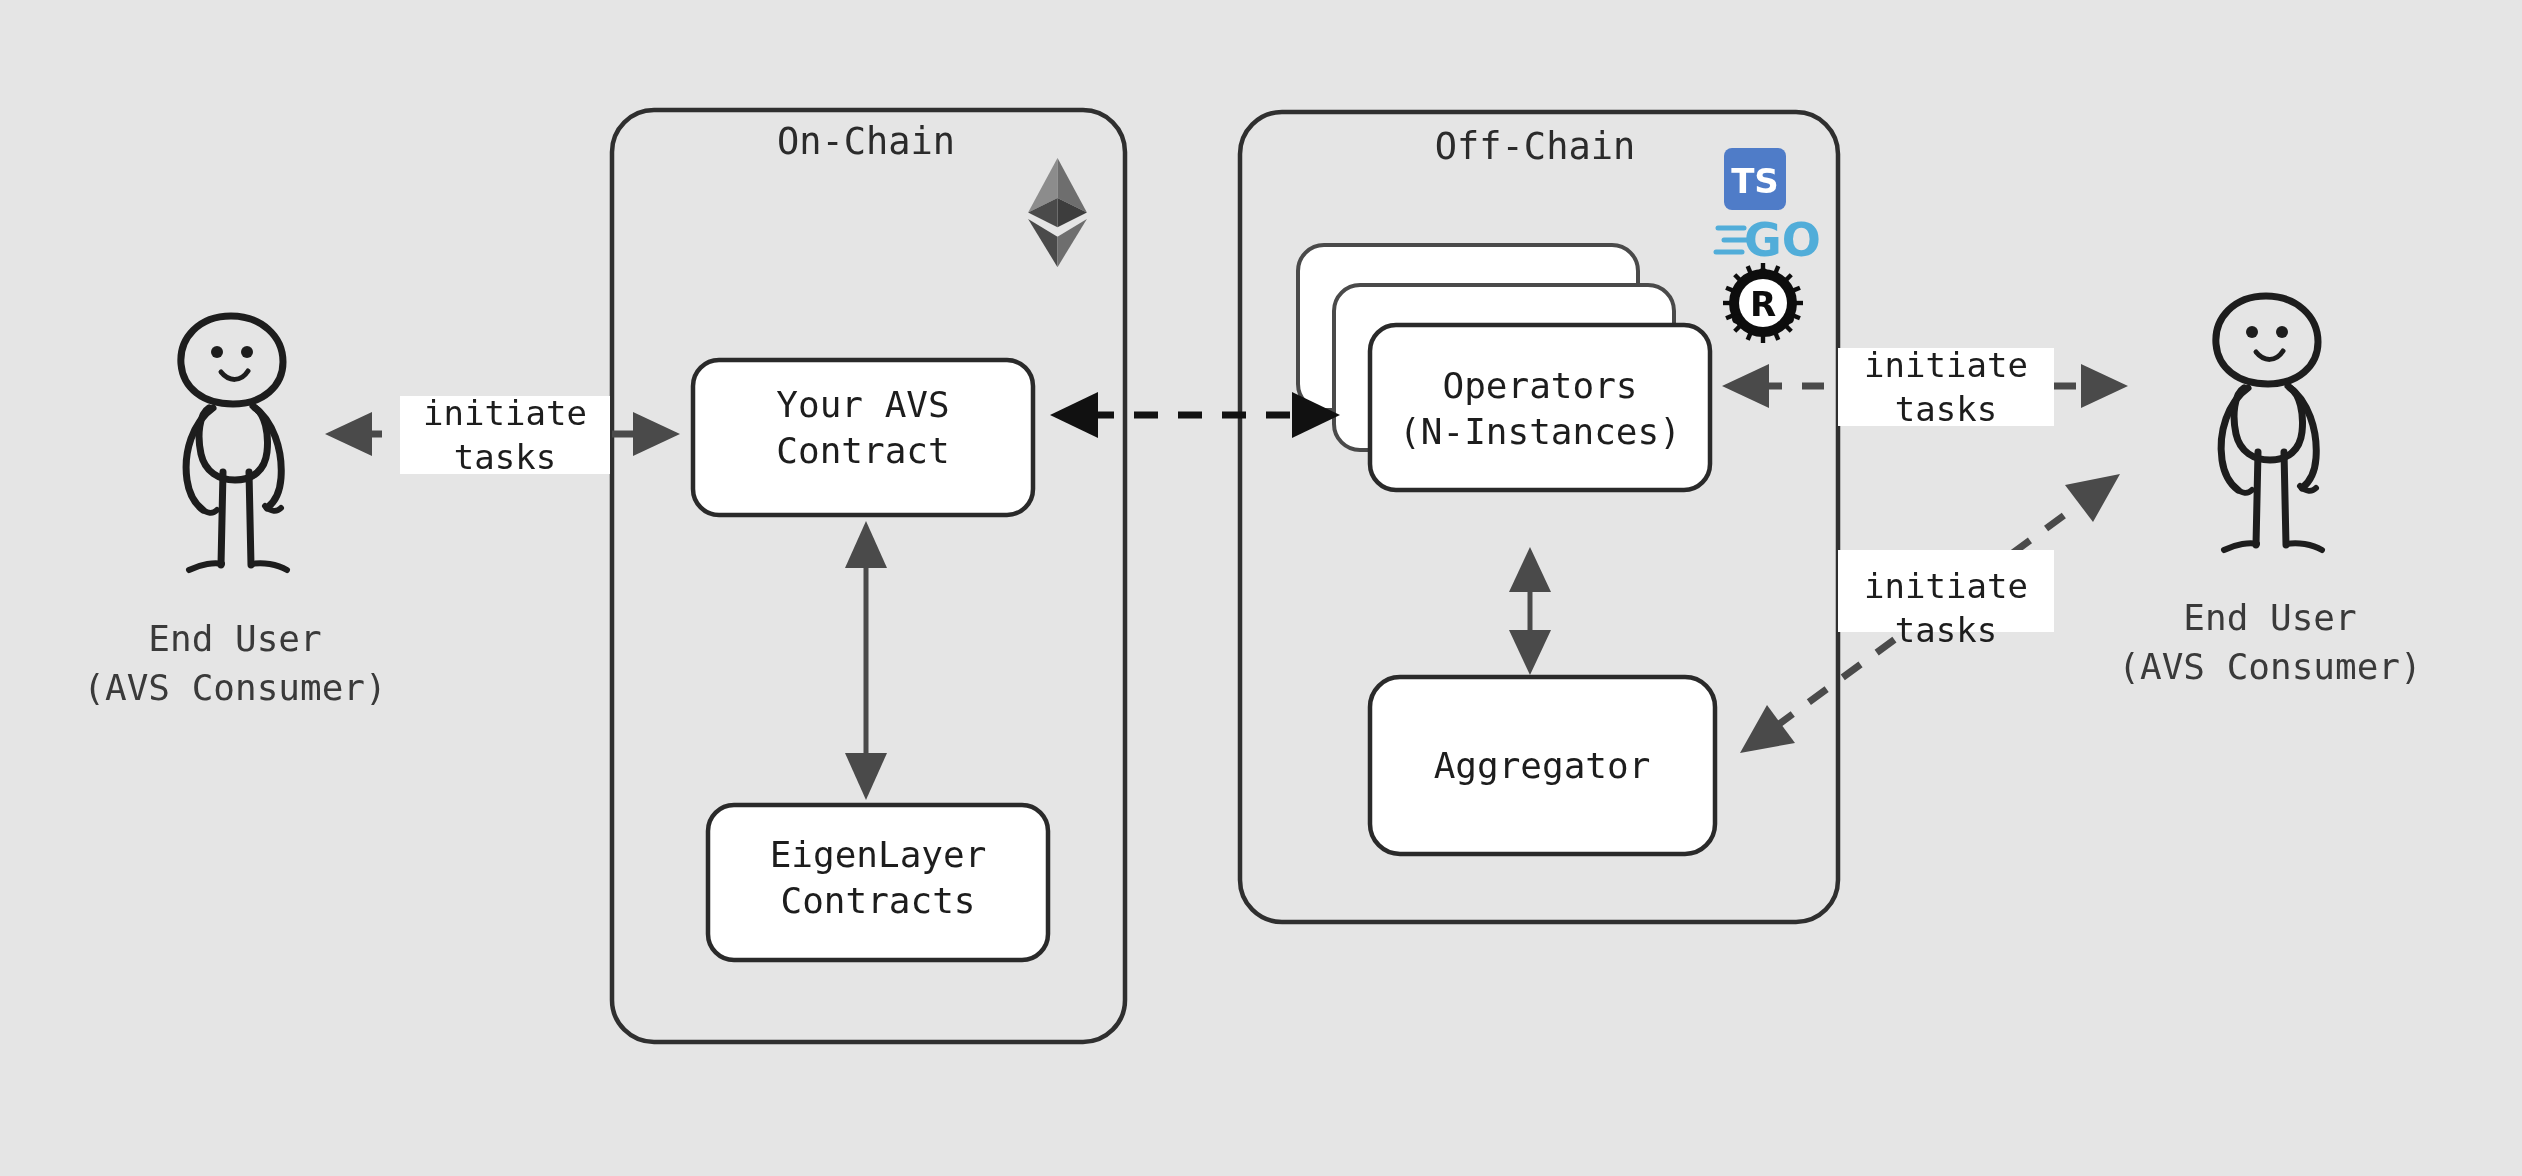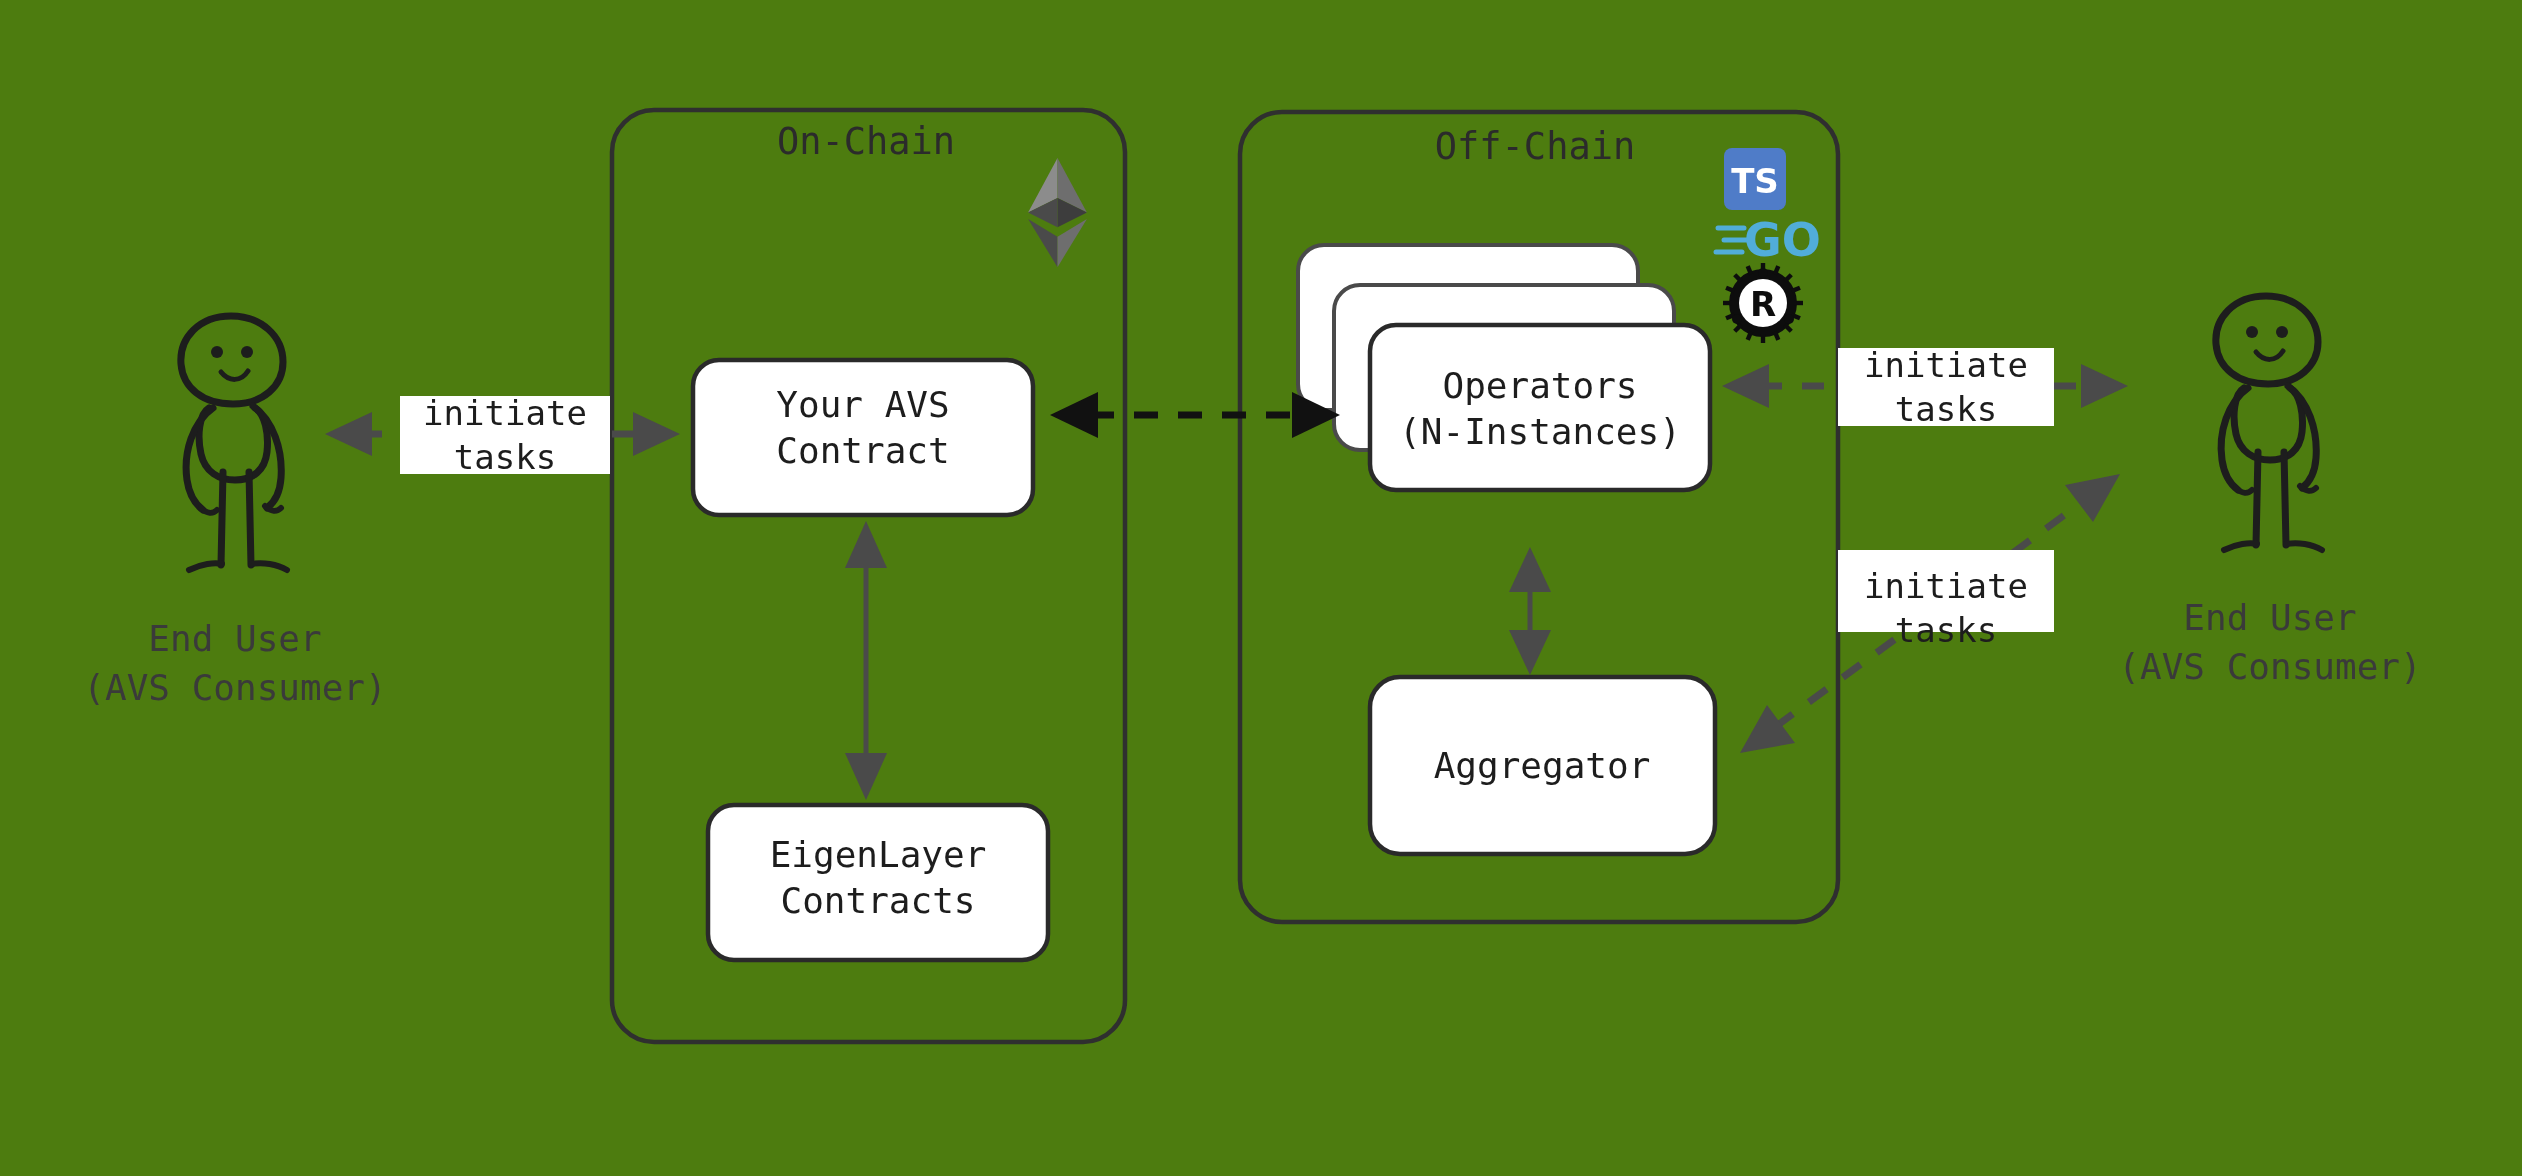--- a/index.html
+++ b/index.html
@@ -4,21 +4,21 @@
 <style>
   html, body {
     margin: 0;
     padding: 0;
     background: #ffffff;
   }
   #root {
     position: relative;
     width: 2522px;
     height: 1176px;
-    background: #4d7c0f;
+    background: #e5e5e5;
     font-family: "DejaVu Sans Mono", monospace;
     overflow: hidden;
   }
   svg.layer {
     position: absolute;
     top: 0;
     left: 0;
     width: 2522px;
     height: 1176px;
   }

